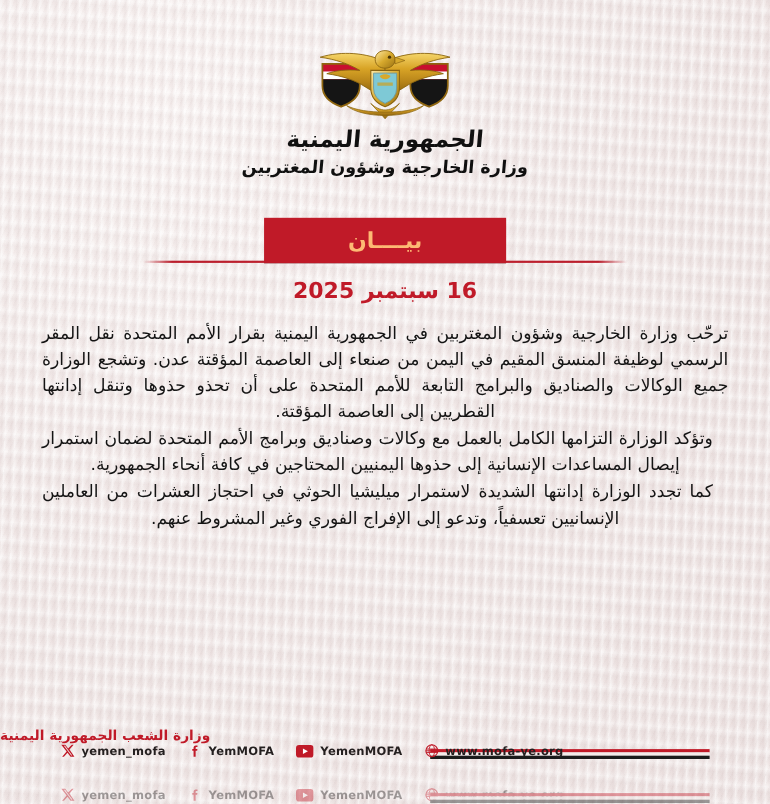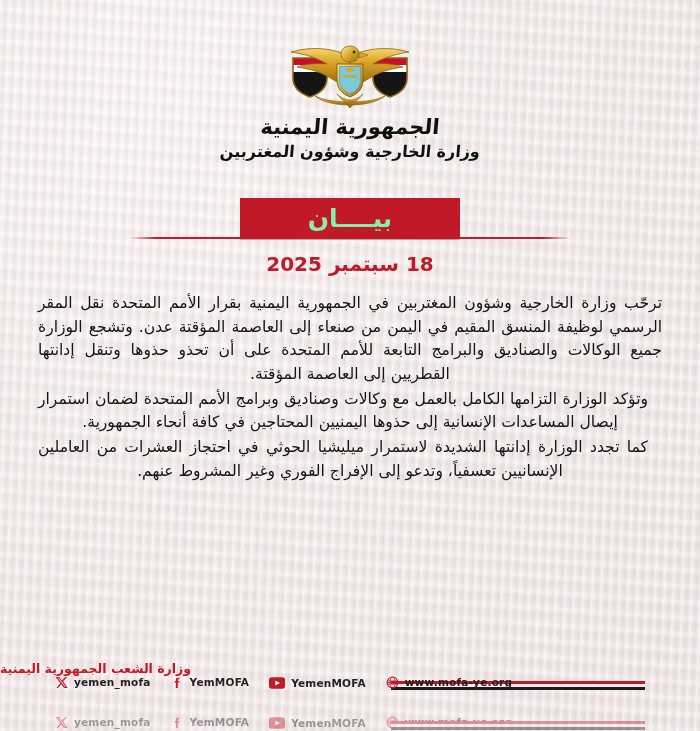--- a/index.html
+++ b/index.html
@@ -101,22 +101,22 @@
     position: absolute;
     top: 0;
     left: 240px;
     width: 220px;
     height: 41px;
     background: #c01a28;
     box-shadow: 0 1px 0 rgba(120,10,20,.35);
   }
   .banner-box .banner-text {
     display: block;
-    color: #86efac;
-    font-size: 25px;
+    color: #fdba74;
+    font-size: 20px;
     font-weight: 700;
     letter-spacing: 2px;
     line-height: 41px;
     text-align: center;
   }
 
   .statement-date {
     position: absolute;
     top: 252px;
     left: 0;
@@ -176,21 +176,21 @@
     position: absolute;
     top: 676px;
     left: 55px;
     display: flex;
     align-items: center;
     gap: 20px;
     direction: ltr;
   }
   .social-item {
     display: flex;
-    align-items: flex-start;
+    align-items: center;
     gap: 6px;
     font-size: 10.5px;
     font-weight: 700;
     color: #241f1f;
     letter-spacing: .2px;
   }
   .social-item .label { white-space: nowrap; }
   .ic { display: inline-flex; align-items: center; justify-content: center; }
   .ic svg { display: block; }
 
@@ -287,21 +287,21 @@
     <span class="line2">وزارة الخارجية وشؤون المغتربين</span>
   </div>
 
   <div class="banner-zone">
     <div class="banner-rule"></div>
     <div class="banner-box">
       <span class="banner-text">بيــــان</span>
     </div>
   </div>
 
-  <div class="statement-date">18 سبتمبر 2025</div>
+  <div class="statement-date">16 سبتمبر 2025</div>
 
   <div class="body-text" id="body-text">
       <p>ترحّب وزارة الخارجية وشؤون المغتربين في الجمهورية اليمنية بقرار الأمم المتحدة نقل المقر الرسمي لوظيفة المنسق المقيم في اليمن من صنعاء إلى العاصمة المؤقتة عدن. وتشجع الوزارة جميع الوكالات والصناديق والبرامج التابعة للأمم المتحدة على أن تحذو حذوها وتنقل إدانتها القطريين إلى العاصمة المؤقتة.</p>
       <p>وتؤكد الوزارة التزامها الكامل بالعمل مع وكالات وصناديق وبرامج الأمم المتحدة لضمان استمرار إيصال المساعدات الإنسانية إلى حذوها اليمنيين المحتاجين في كافة أنحاء الجمهورية.</p>
       <p>كما تجدد الوزارة إدانتها الشديدة لاستمرار ميليشيا الحوثي في احتجاز العشرات من العاملين الإنسانيين تعسفياً، وتدعو إلى الإفراج الفوري وغير المشروط عنهم.</p>
     </div>
 
   <div class="signature">وزارة الشعب الجمهورية اليمنية</div>
 
   <div class="flag-bar">

